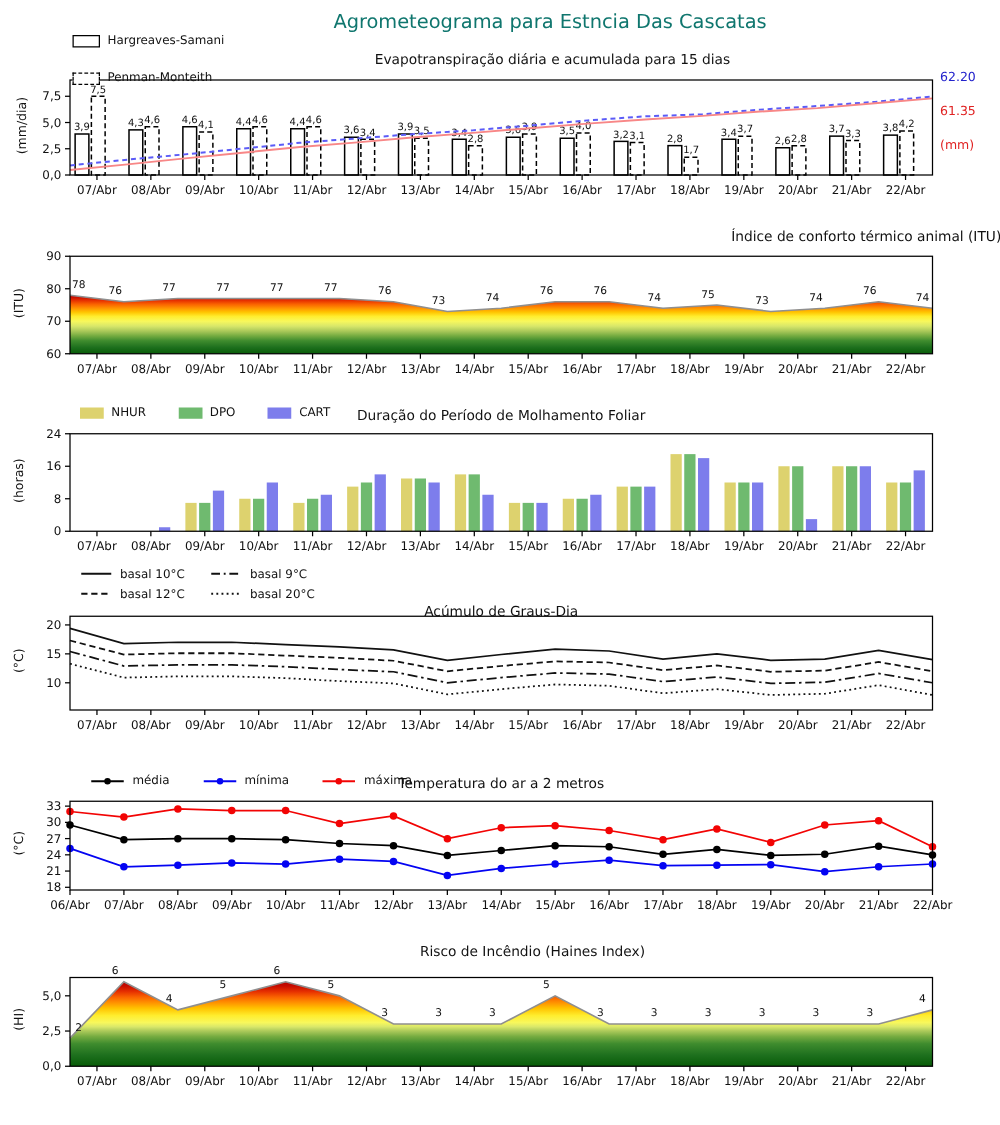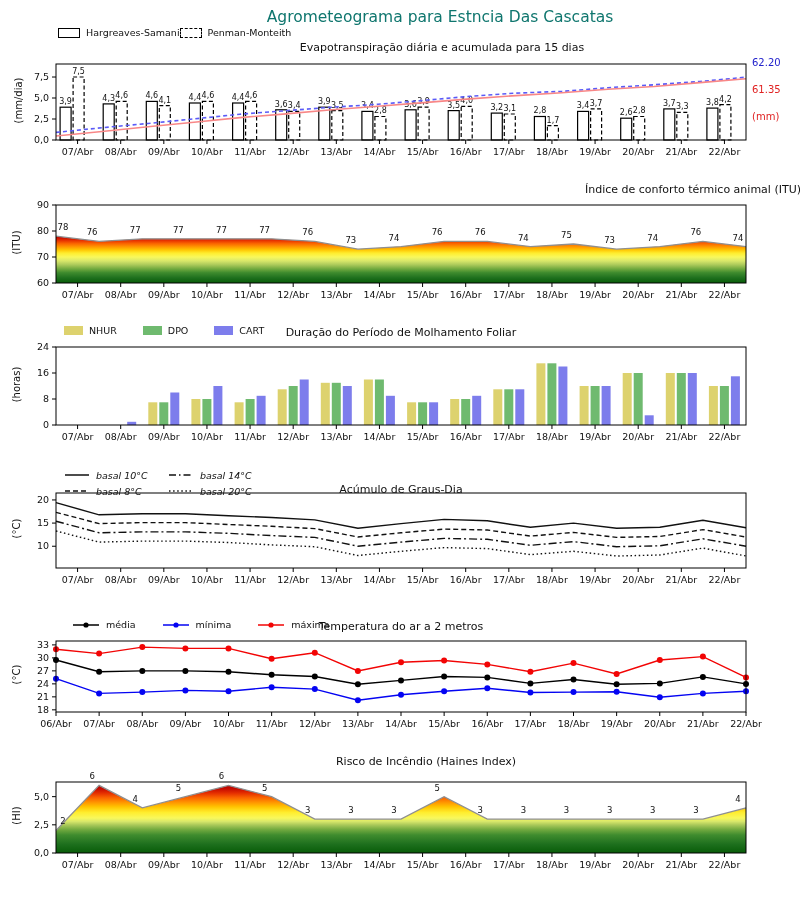--- a/index.html
+++ b/index.html
@@ -2,21 +2,21 @@
 <html><head>
 <meta charset="utf-8">
 <style>
   html,body{margin:0;padding:0;background:#ffffff;}
   body{width:800px;height:900px;position:relative;font-family:"DejaVu Sans","Liberation Sans",sans-serif;color:#111;}
   .abs{position:absolute;}
   .main-title{top:8px;left:0;width:800px;text-align:center;font-size:15.5px;color:#0f766e;padding-left:40px;}
   .sub-title{width:800px;left:1px;text-align:center;font-size:11px;color:#111;}
   .ylab{font-size:10px;color:#111;width:64px;text-align:center;transform:rotate(-90deg);}
   svg#plots{position:absolute;left:0;top:0;}
-  .legend{display:flex;flex-direction:row;gap:0;font-size:9.5px;}
+  .legend{display:flex;flex-direction:column;gap:19px;font-size:9.5px;}
   .leg-row{display:flex;align-items:center;gap:6px;white-space:nowrap;}
   .legend-h{display:flex;align-items:flex-end;gap:26px;font-size:9.5px;}
   .leg-item{display:flex;align-items:center;gap:6px;white-space:nowrap;}
   .sw-rect{width:20px;height:8px;background:#fff;border:1.3px solid #000;display:inline-block;}
   .sw-rect.dashed{border-style:dashed;}
   .sw-fill{width:19px;height:9px;display:inline-block;}
   .grid-leg{display:grid;grid-template-columns:104px 104px;grid-auto-flow:column;grid-template-rows:14px 14px;row-gap:2px;font-size:9.5px;}
   .cumlab{font-size:10px;width:50px;}
   .blue{color:#2222cc;} .red{color:#e02222;}
 </style>
@@ -558,38 +558,38 @@
     <span>DPO</span>
   </div>
   <div class="leg-item">
     <span class="sw-fill" style="background-color: rgb(125, 125, 236);"></span>
     <span>CART</span>
   </div>
 </div>
 <div class="abs sub-title" style="top:326px;">Duração do Período de Molhamento Foliar</div>
 <div class="abs ylab" style="left:-16px;top:379px;">(horas)</div>
 
-<div class="abs grid-leg" style="left:64px;top:468px;font-style:italic;">
+<div class="abs grid-leg" style="left:64px;top:452px;">
   <div class="leg-item">
     <svg width="26" height="8">
         <line x1="1" y1="4" x2="25" y2="4" stroke="#111" stroke-width="1.5"></line>
       </svg>
     <span>basal 10°C</span>
   </div>
   <div class="leg-item">
     <svg width="26" height="8">
         <line x1="1" y1="4" x2="25" y2="4" stroke="#111" stroke-width="1.5" stroke-dasharray="5,3"></line>
       </svg>
-    <span>basal 8°C</span>
+    <span>basal 12°C</span>
   </div>
   <div class="leg-item">
     <svg width="26" height="8">
         <line x1="1" y1="4" x2="25" y2="4" stroke="#111" stroke-width="1.5" stroke-dasharray="7,3,1.5,3"></line>
       </svg>
-    <span>basal 14°C</span>
+    <span>basal 9°C</span>
   </div>
   <div class="leg-item">
     <svg width="26" height="8">
         <line x1="1" y1="4" x2="25" y2="4" stroke="#111" stroke-width="1.5" stroke-dasharray="1.5,2.6"></line>
       </svg>
     <span>basal 20°C</span>
   </div>
 </div>
 <div class="abs sub-title" style="top:470px;margin-top:13px;">Acúmulo de Graus-Dia</div>
 <div class="abs ylab" style="left:-16px;top:523px;">(°C)</div>

